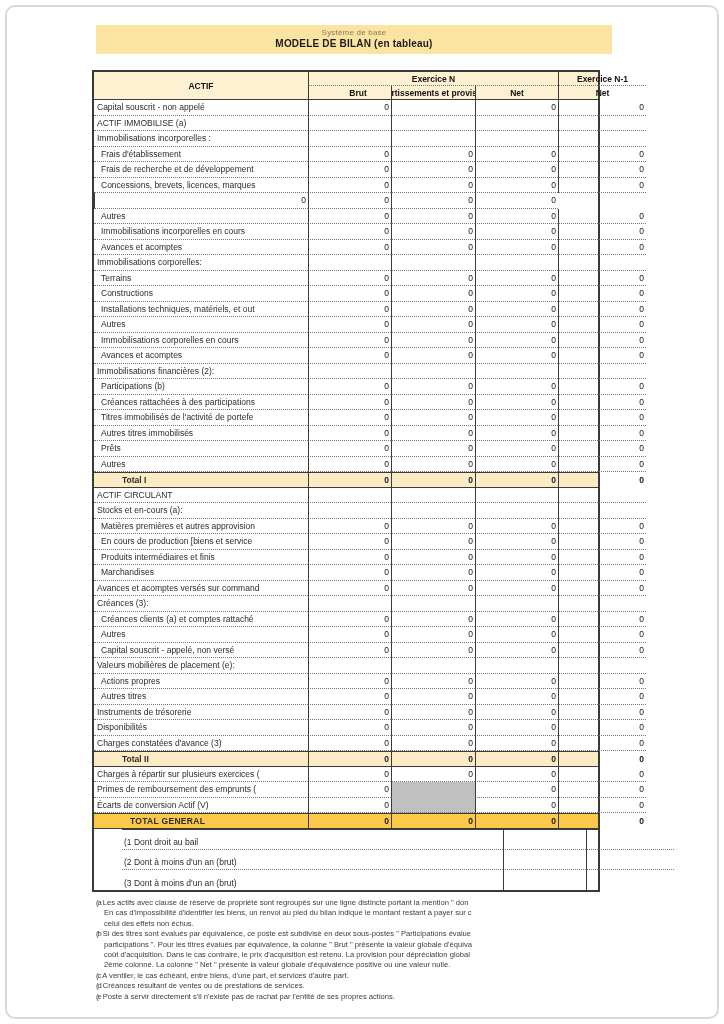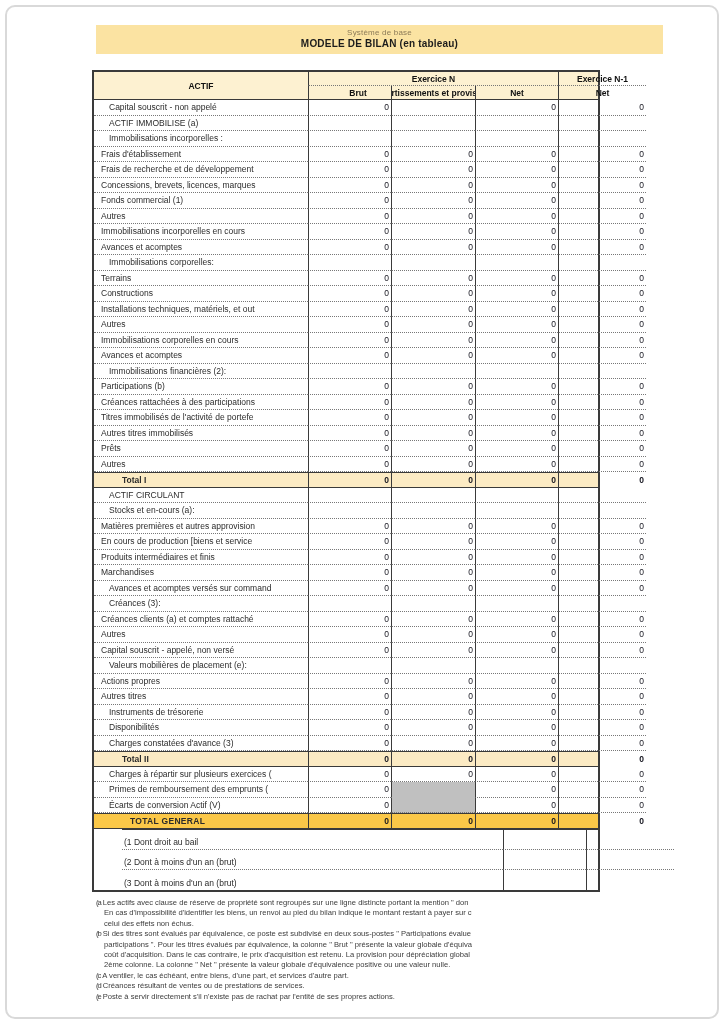--- a/index.html
+++ b/index.html
@@ -22,21 +22,21 @@
     overflow:hidden;
   }
   .page{
     position:absolute; inset:5px;
     border:2px solid #d9d9d9;
     border-radius:10px;
     background:#fff;
   }
   
   .banner{
-    position:absolute; left:96px; top:25px; width:567px; height:29px;
+    position:absolute; left:96px; top:25px; width:516px; height:29px;
     background:var(--banner);
     text-align:center; padding-top:3px;
   }
   .banner .l1{font-size:8px; color:#8c7b58; letter-spacing:.2px;}
   .banner .l2{font-size:10px; font-weight:bold; color:#1c1c1c; margin-top:1px; letter-spacing:.2px;}
 
   
   .bilan-table{
     position:absolute; left:92px; top:70px; width:508px;
     border:2px solid var(--border);
@@ -64,21 +64,21 @@
     grid-template-columns:214px 83px 84px 83px 88px;
     height:15.5px;
     font-size:8.5px;
   }
   .trow>.c{
     overflow:hidden; white-space:nowrap;
     display:flex; align-items:center;
     border-bottom:1px dotted var(--dot);
   }
   .trow>.c.num{justify-content:flex-end;padding-right:2px;border-left:1px solid var(--border);color:#15151f;}
-  .trow>.c.lab{padding-left:15px;}
+  .trow>.c.lab{padding-left:3px;}
   .trow.ind1>.c.lab{padding-left:7px;}
   .trow.total{background:var(--total);font-weight:bold;border-top:1px solid var(--border);border-bottom:1px solid var(--border);}
   .trow.total>.c{border-bottom:none;}
   .trow.total>.c.lab{padding-left:28px;}
   .trow.grandtotal{background:var(--gold);font-weight:bold;border-top:1px solid var(--border);border-bottom:1px solid var(--border);}
   .trow.grandtotal>.c{border-bottom:none;}
   .trow.grandtotal>.c.lab{padding-left:36px;letter-spacing:.3px;}
   .trow>.c.grayed{background:var(--gray);}
   .trow>.c.grayed.joined{border-bottom:1px solid var(--gray);}
 
@@ -161,21 +161,20 @@
         <div class="c num">0</div>
       </div>
       <div class="trow data ind1">
         <div class="c lab">Concessions, brevets, licences, marques</div>
         <div class="c num">0</div>
         <div class="c num">0</div>
         <div class="c num">0</div>
         <div class="c num">0</div>
       </div>
       <div class="trow data ind1">
-        <div class="c lab">Fonds commercial (1)</div>
         <div class="c num">0</div>
         <div class="c num">0</div>
         <div class="c num">0</div>
         <div class="c num">0</div>
       </div>
       <div class="trow data ind1">
         <div class="c lab">Autres</div>
         <div class="c num">0</div>
         <div class="c num">0</div>
         <div class="c num">0</div>

